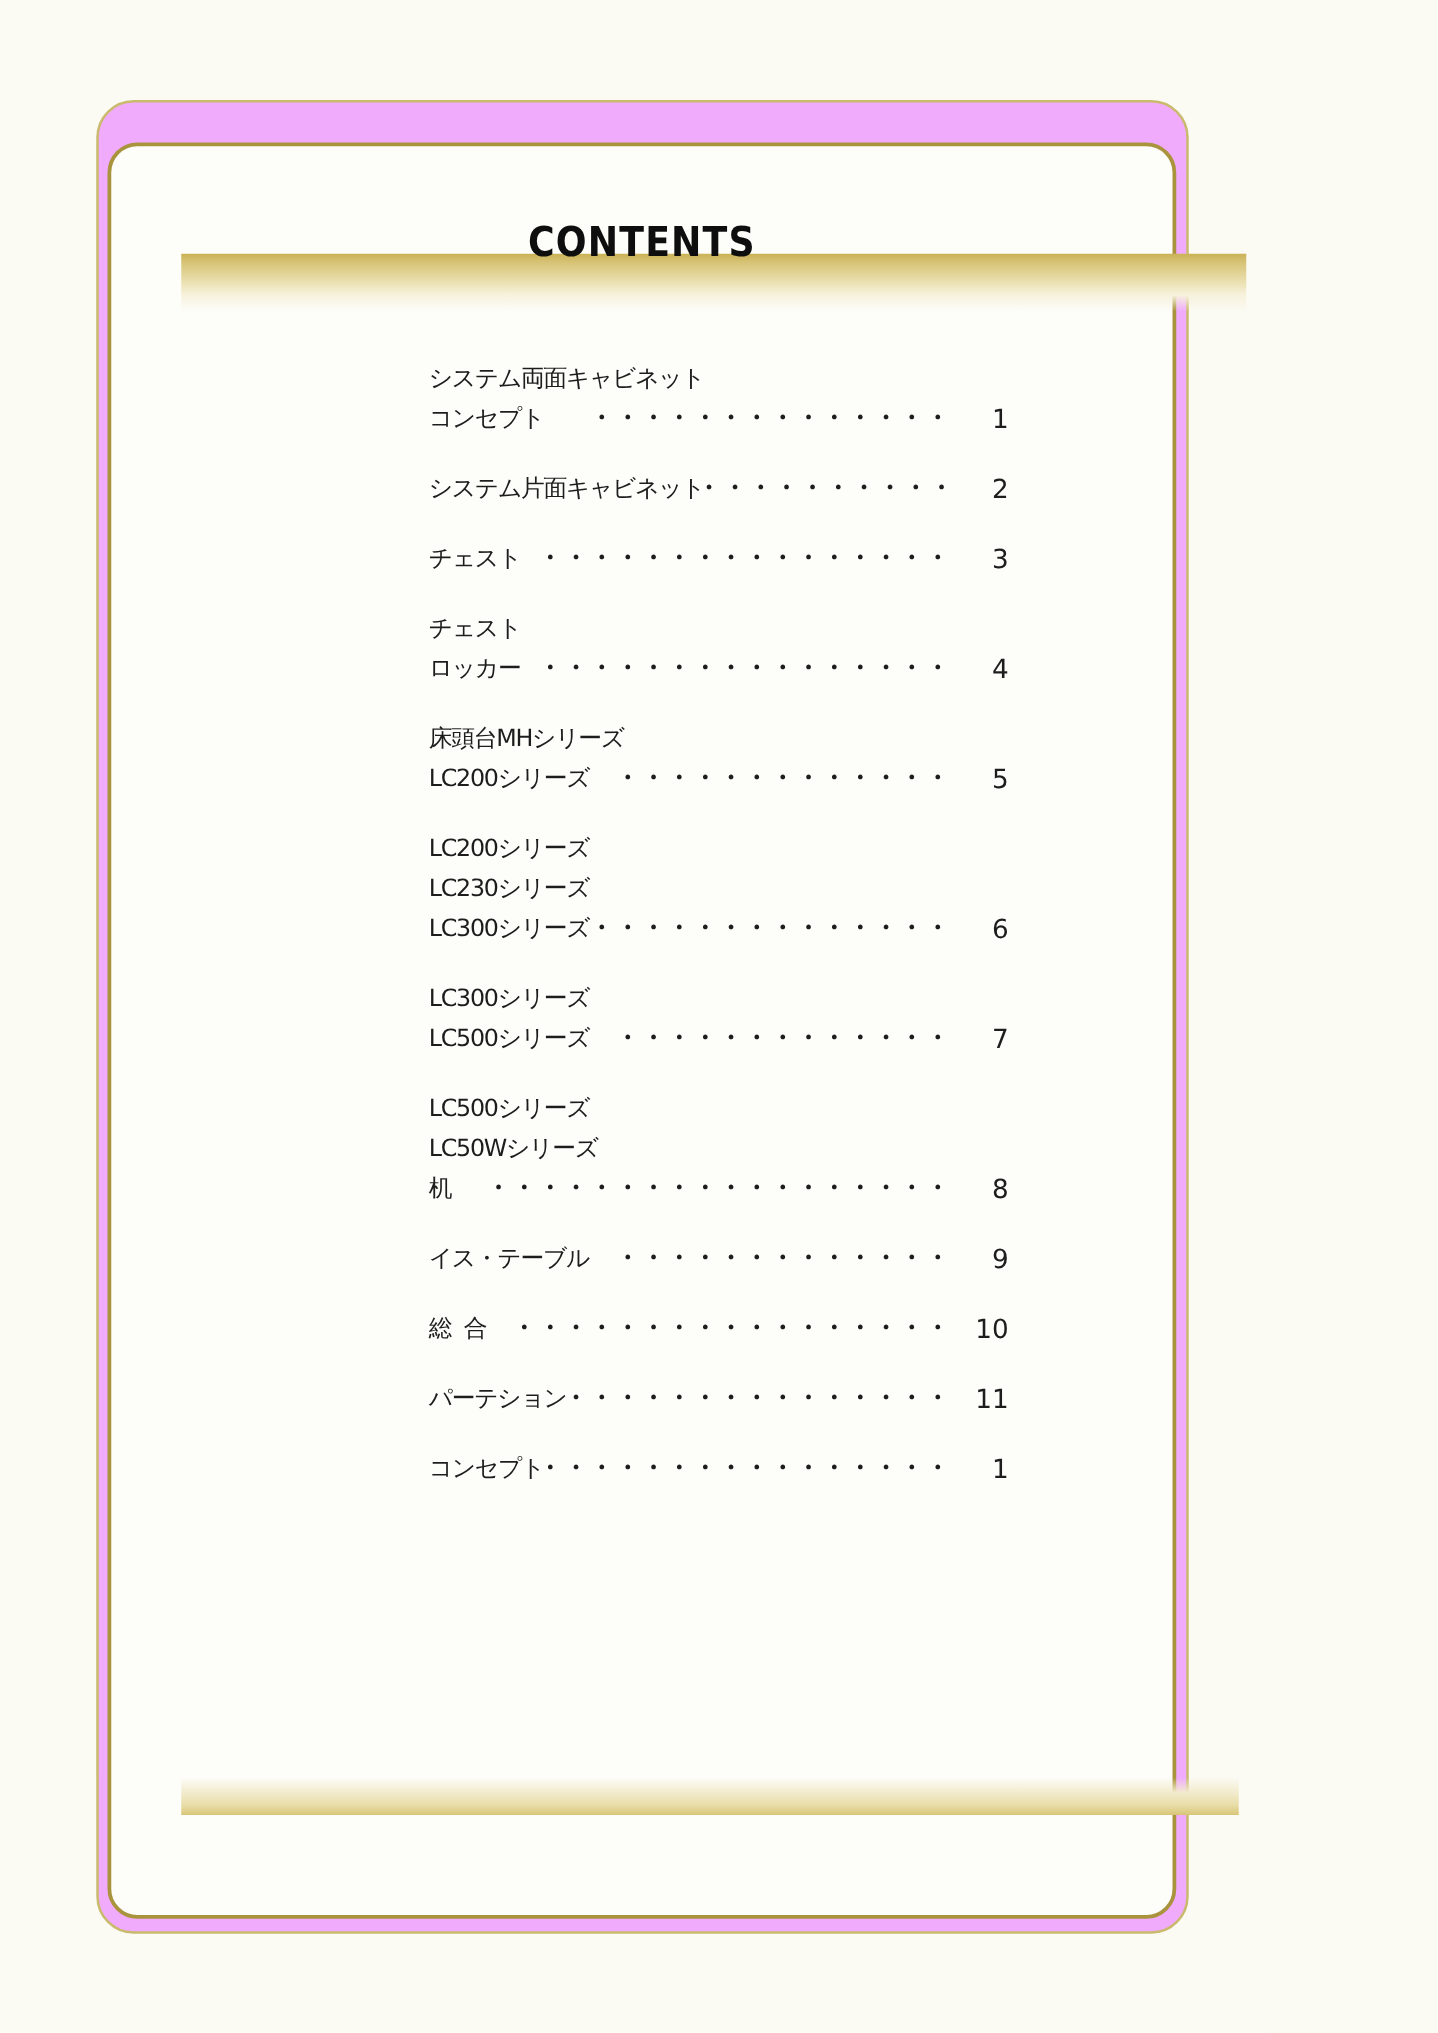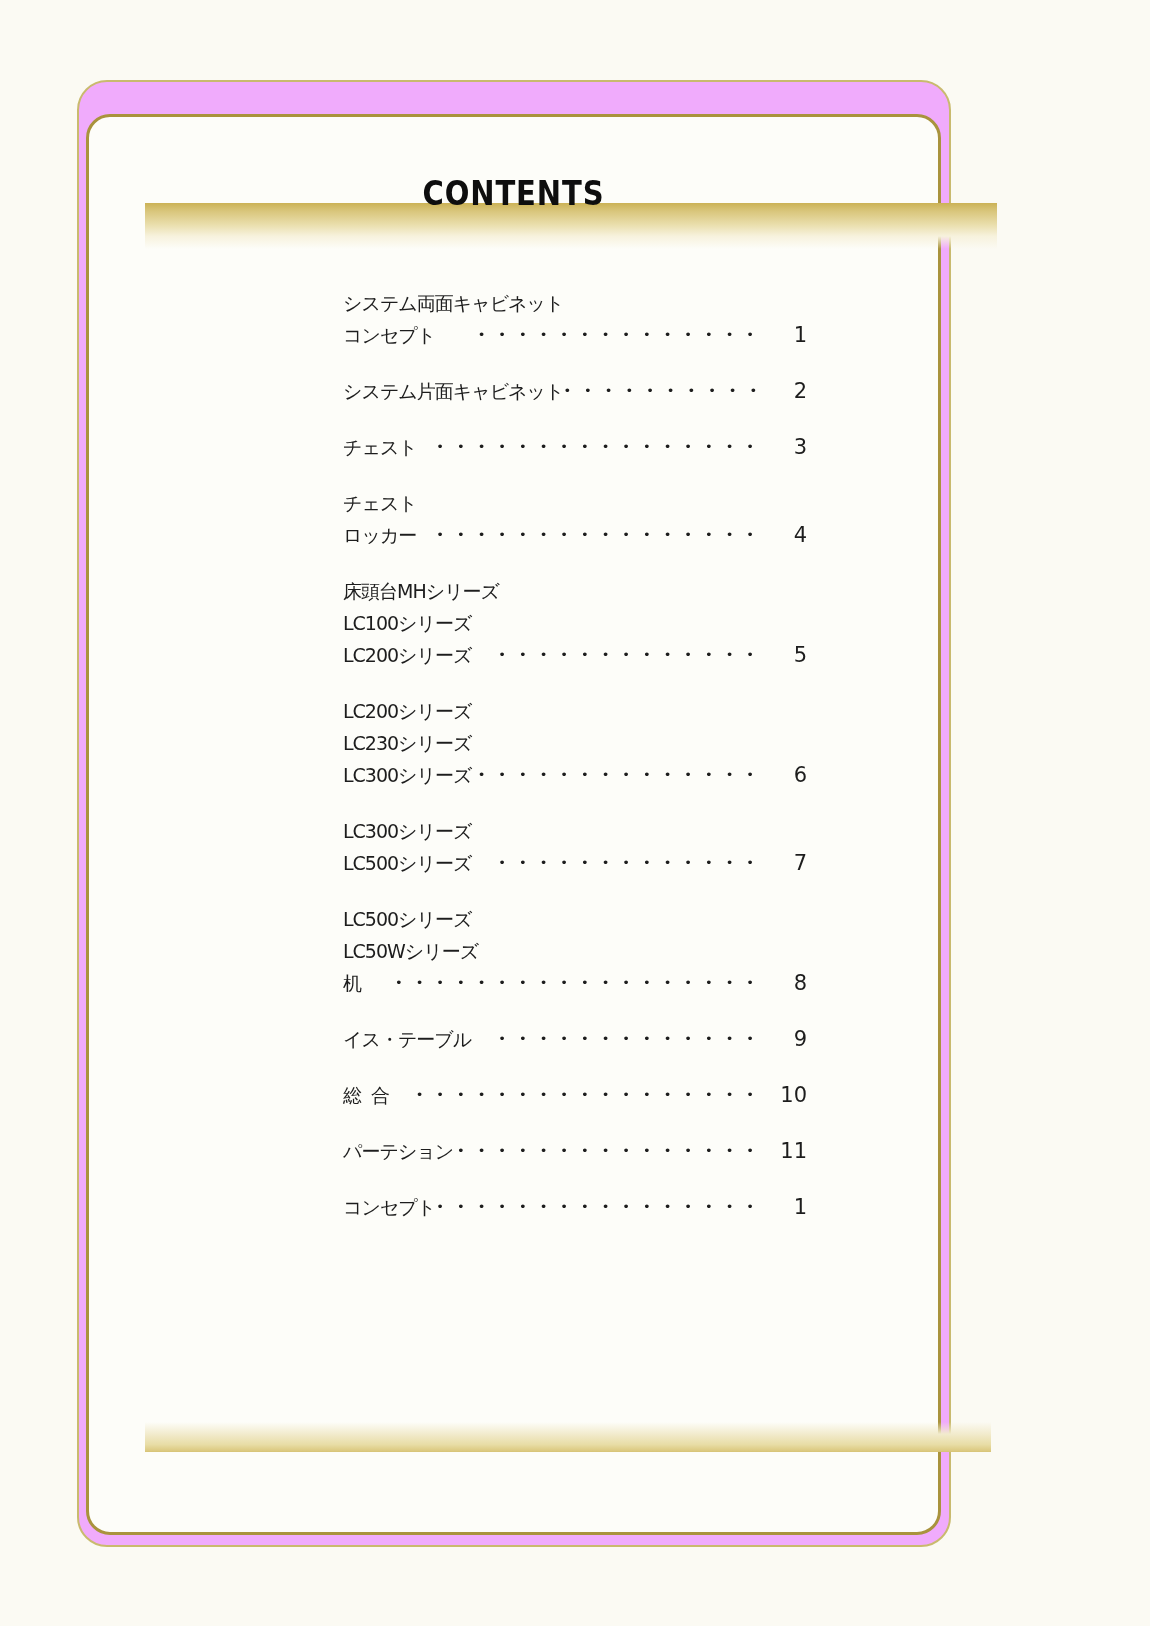--- a/index.html
+++ b/index.html
@@ -107,23 +107,20 @@
             <span class="label">ロッカー</span>
             <span class="leader">••••••••••••••••</span>
             <span class="pagenum">4</span>
           </div>
         </div>
         <div class="entry">
           <div class="line">
             <span class="label">床頭台MHシリーズ</span>
           </div>
           <div class="line">
-            <span class="label">LC100シリーズ</span>
-          </div>
-          <div class="line">
             <span class="label">LC200シリーズ</span>
             <span class="leader">•••••••••••••</span>
             <span class="pagenum">5</span>
           </div>
         </div>
         <div class="entry">
           <div class="line">
             <span class="label">LC200シリーズ</span>
           </div>
           <div class="line">

